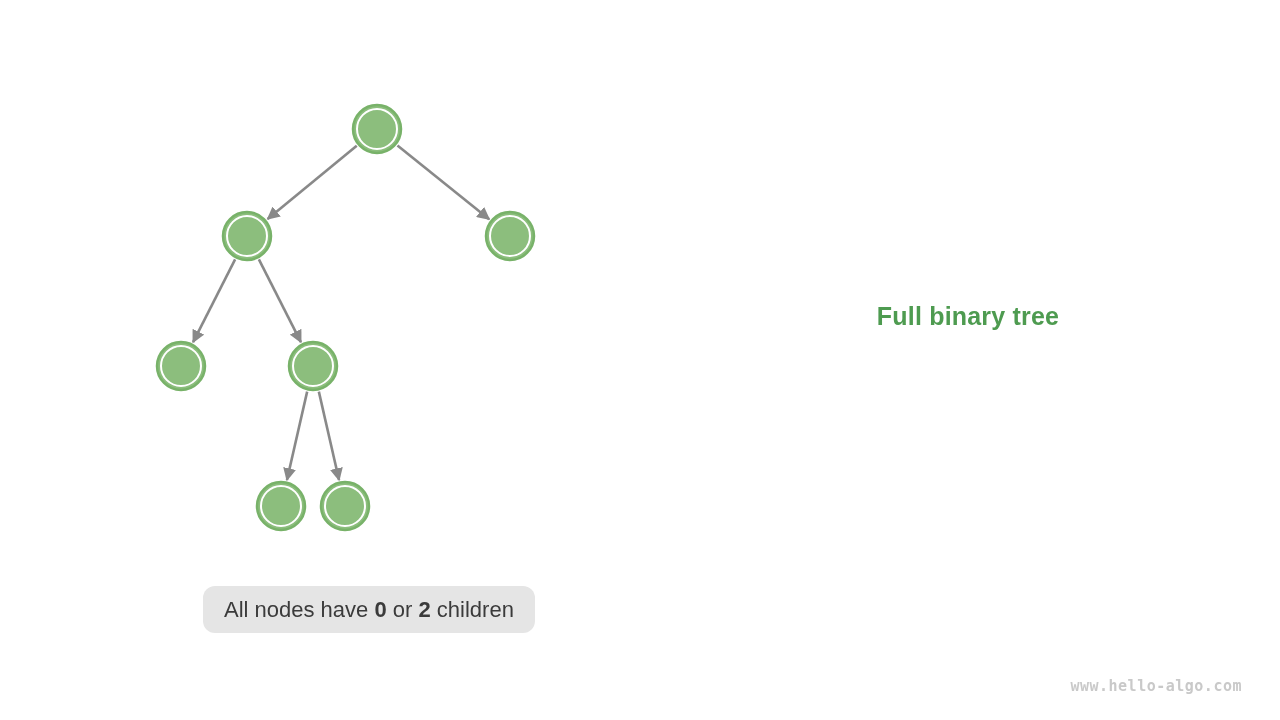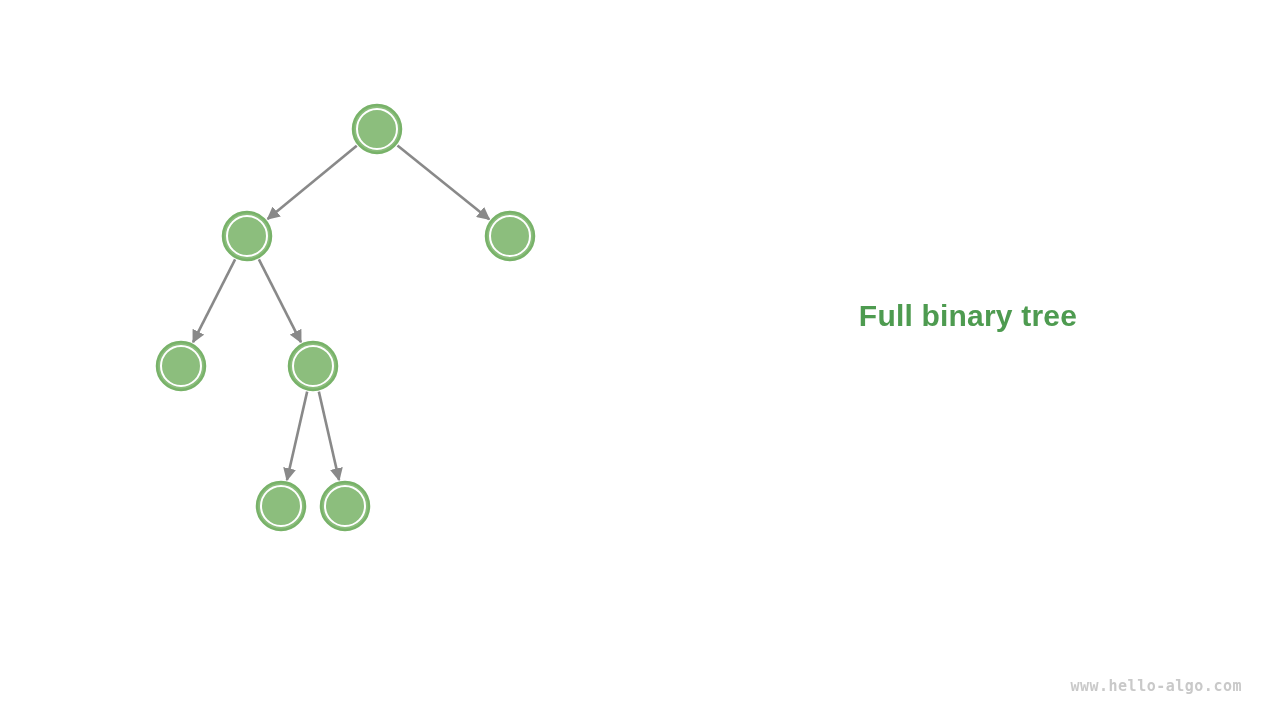--- a/index.html
+++ b/index.html
@@ -22,21 +22,21 @@
     left: 0;
     top: 0;
     width: 1280px;
     height: 720px;
   }
   .diagram-title {
     position: absolute;
     left: 968px;
     top: 316px;
     transform: translate(-50%, -50%);
-    font-size: 30px;
+    font-size: 25px;
     font-weight: bold;
     color: #4E9B50;
     white-space: nowrap;
     letter-spacing: 0.2px;
   }
   .caption-box {
     position: absolute;
     left: 203px;
     top: 586px;
     height: 47px;
@@ -108,16 +108,19 @@
         <circle cx="281" cy="506" r="20" fill="none" stroke="#FFFFFF" stroke-width="2"></circle>
       </g>
       <g>
         <circle cx="345" cy="506" r="24" fill="#8CBE7D" stroke="#78B269" stroke-width="2.5"></circle>
         <circle cx="345" cy="506" r="20" fill="none" stroke="#FFFFFF" stroke-width="2"></circle>
       </g>
     </svg>
 
   <div class="diagram-title" style="color: rgb(78, 155, 80);">Full binary tree</div>
 
+  <div class="caption-box" style="background: rgb(229, 229, 229); color: rgb(59, 59, 59);">
+    <span class="caption-text"><span>All nodes have </span><b>0</b><span> or </span><b>2</b><span> children</span></span>
+  </div>
 
   <div class="watermark" style="color: rgb(201, 201, 201);">www.hello-algo.com</div>
 
 </div>
 
 </body></html>

